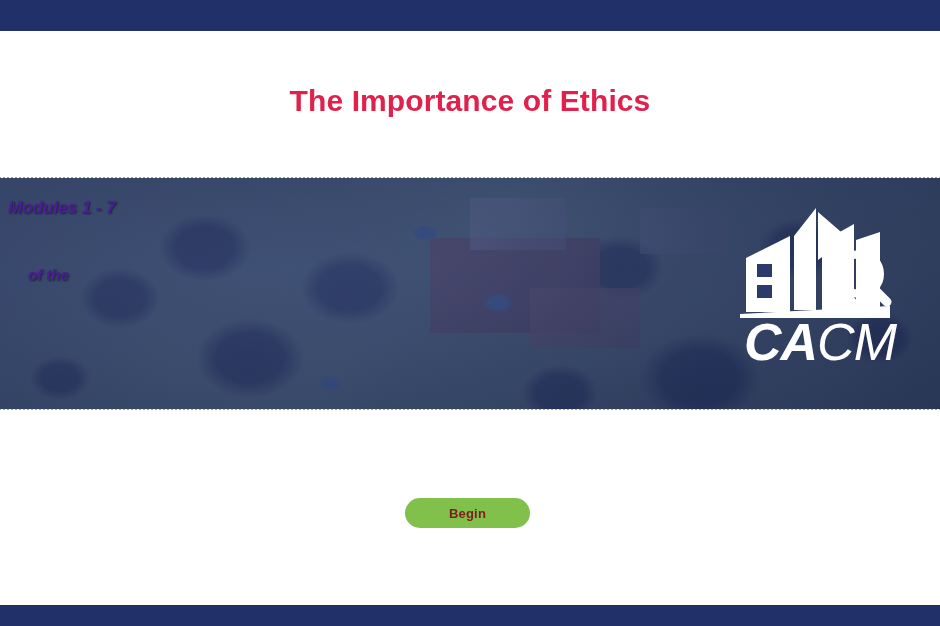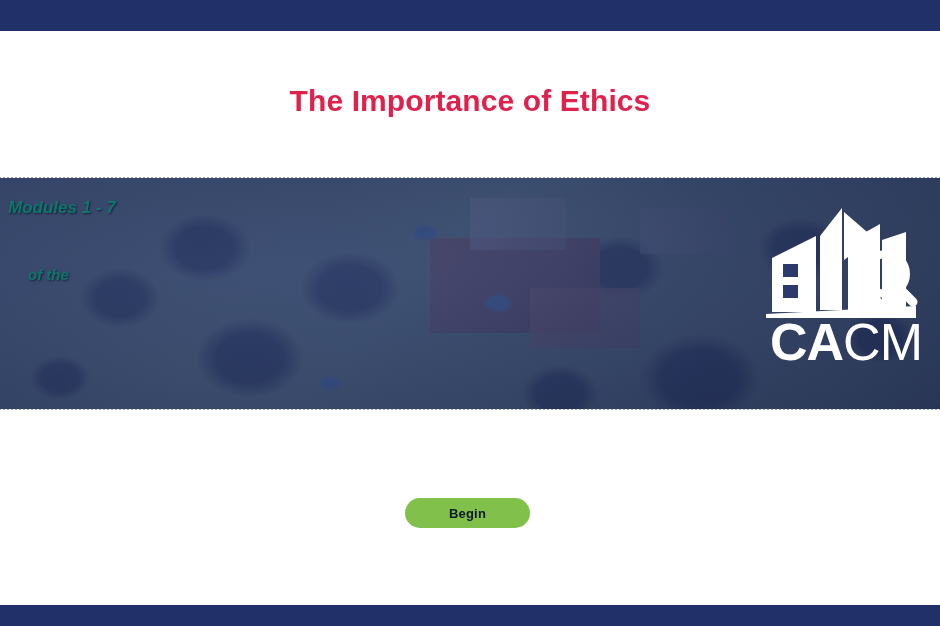--- a/index.html
+++ b/index.html
@@ -131,52 +131,53 @@
   #banner-vignette {
     position: absolute;
     inset: 0;
     background:
       radial-gradient(ellipse 120% 120% at 30% 40%, rgba(255,255,255,0.05) 0%, rgba(0,0,0,0.18) 100%);
   }
 
   
   .banner-text {
     position: absolute;
-    color: #0f766e;
+    color: #4c1d95;
     font-weight: bold;
     font-style: italic;
     text-shadow: 1px 1px 2px rgba(0,0,0,0.55);
     white-space: pre;
     line-height: 1.18;
   }
   #banner-modules { left: 8px;  top: 20px;  font-size: 17px; }
   #banner-ofthe   { left: 8px;  top: 88px;  font-size: 15px; margin-left: 20px; }
   #banner-course  { left: 8px;  top: 152px; font-size: 23px; }
 
   
   #cacm-logo {
     position: absolute;
-    right: 4px;
+    right: 30px;
     top: 24px;
     width: 180px;
     height: 170px;
+    font-style: italic;
   }
   #cacm-logo svg { display: block; width: 100%; height: 100%; }
 
   
   #begin-button {
     position: absolute;
     left: 405px;
     top: 498px;
     width: 125px;
     height: 30px;
     border: none;
     border-radius: 16px;
     background: #81C04B;
-    color: #0f172a;
+    color: #7f1d1d;
     font-family: "Liberation Sans", sans-serif;
     font-size: 13px;
     font-weight: bold;
     letter-spacing: 0.2px;
     cursor: pointer;
     display: flex;
     align-items: center;
     justify-content: center;
   }
 </style>

